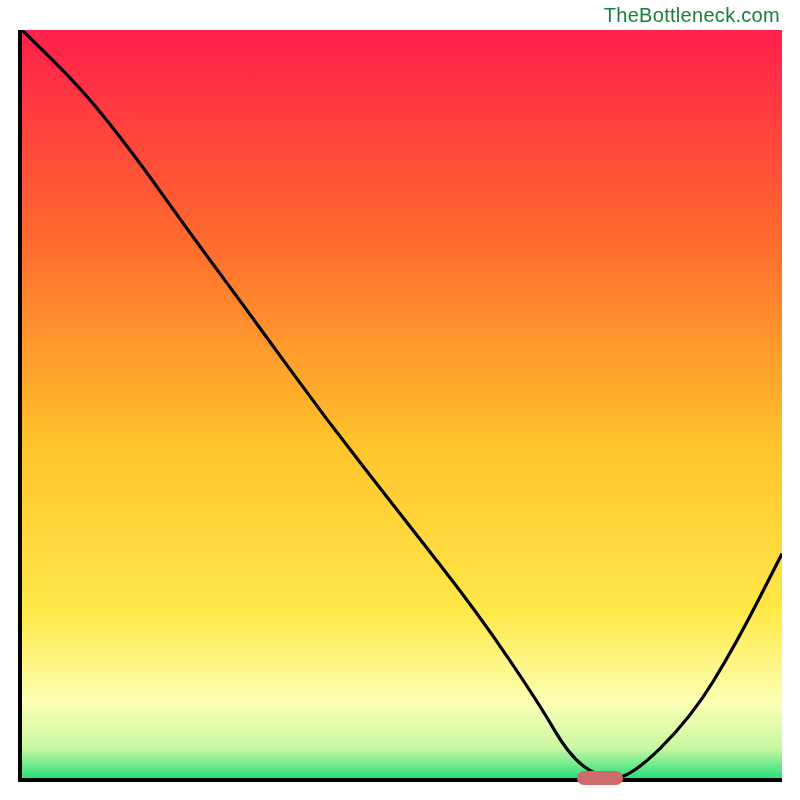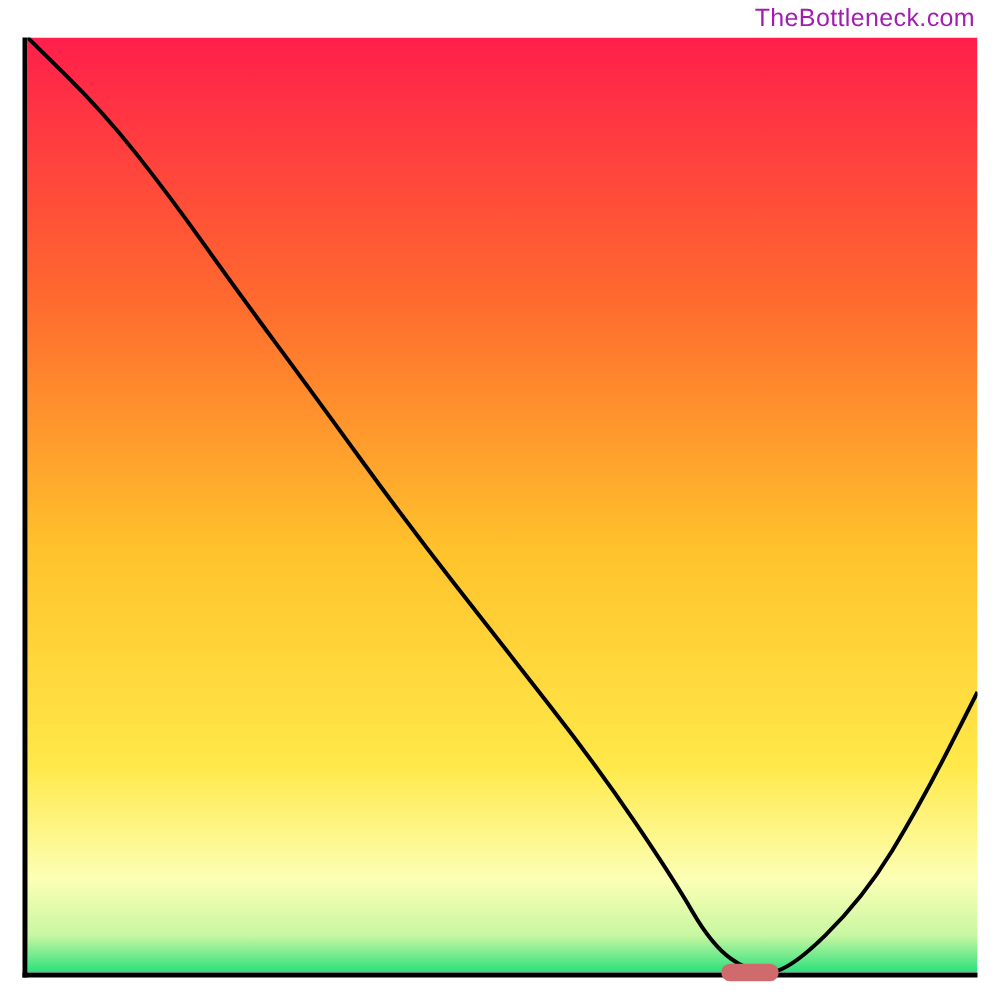--- a/index.html
+++ b/index.html
@@ -1,17 +1,17 @@
 <!DOCTYPE html>
 <html><head>
 <meta charset="utf-8">
 <style>
   html,body{margin:0;padding:0;width:800px;height:800px;background:#fff;overflow:hidden}
   .frame{position:absolute;left:18px;top:30px;width:764px;height:752px;border:4px solid #000;border-top:none;border-right:none;box-sizing:border-box}
-  .watermark{position:absolute;right:20px;top:4px;font:20px Arial,Helvetica,sans-serif;color:#a21caf;letter-spacing:.3px}
+  .watermark{position:absolute;right:20px;top:4px;font:20px Arial,Helvetica,sans-serif;color:#15803d;letter-spacing:.3px}
   .plot{position:absolute;left:22px;top:30px;width:760px;height:748px}
   .marker{position:absolute;width:46px;height:14px;background:#cf6b6d;border-radius:8px}
 </style>
 </head>
 <body>
 
 <svg class="plot" viewBox="0 0 760 748" preserveAspectRatio="none">
   <defs>
     <linearGradient id="bg" x1="0" y1="0" x2="0" y2="1">
       <stop offset="0%" stop-color="#ff1f4b"></stop>

